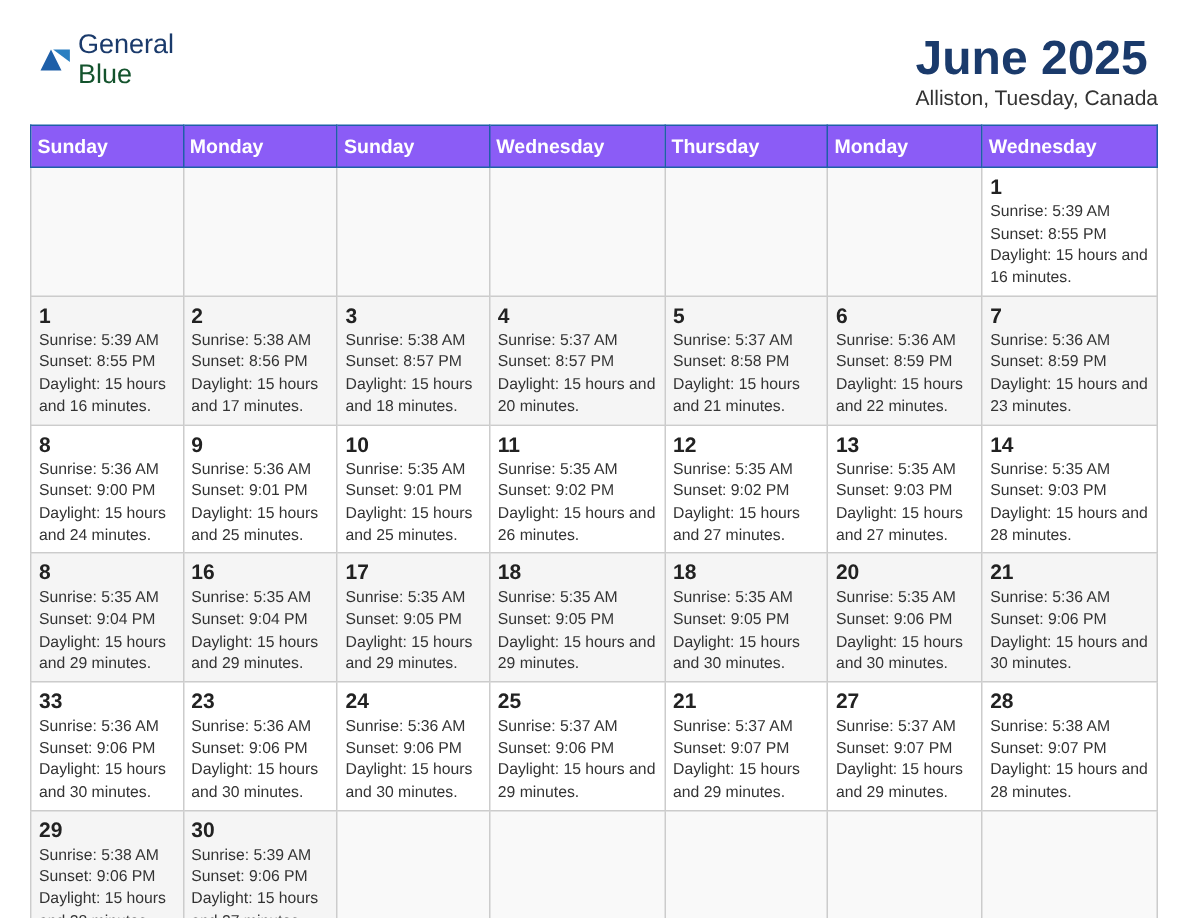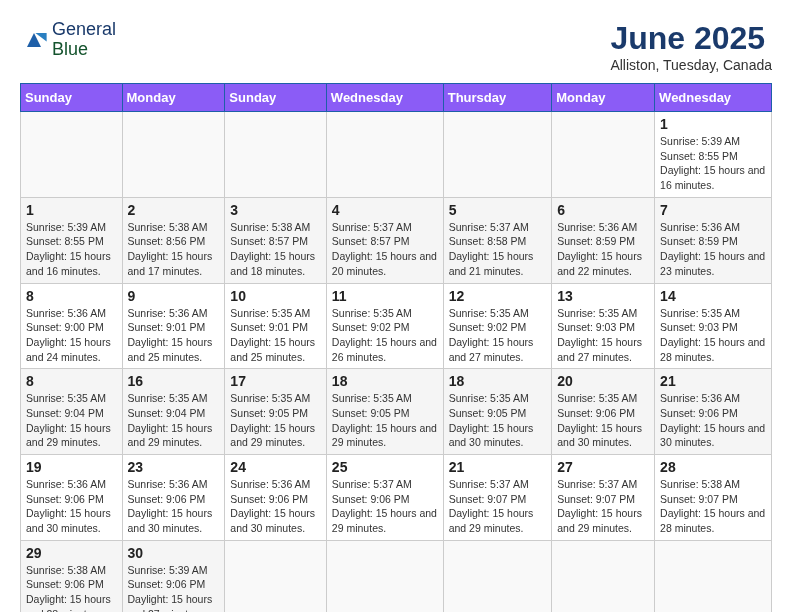--- a/index.html
+++ b/index.html
@@ -264,21 +264,21 @@
       </td>
         <td>
         <span class="day-num">21</span>
         <div class="day-detail">
           Sunrise: 5:36 AM<br>Sunset: 9:06 PM<br>Daylight: 15 hours and 30 minutes.
         </div>
       </td>
       </tr>
       <tr>
         <td>
-        <span class="day-num">19</span>
+        <span class="day-num">33</span>
         <div class="day-detail">
           Sunrise: 5:36 AM<br>Sunset: 9:06 PM<br>Daylight: 15 hours and 30 minutes.
         </div>
       </td>
         <td>
         <span class="day-num">23</span>
         <div class="day-detail">
           Sunrise: 5:36 AM<br>Sunset: 9:06 PM<br>Daylight: 15 hours and 30 minutes.
         </div>
       </td>

